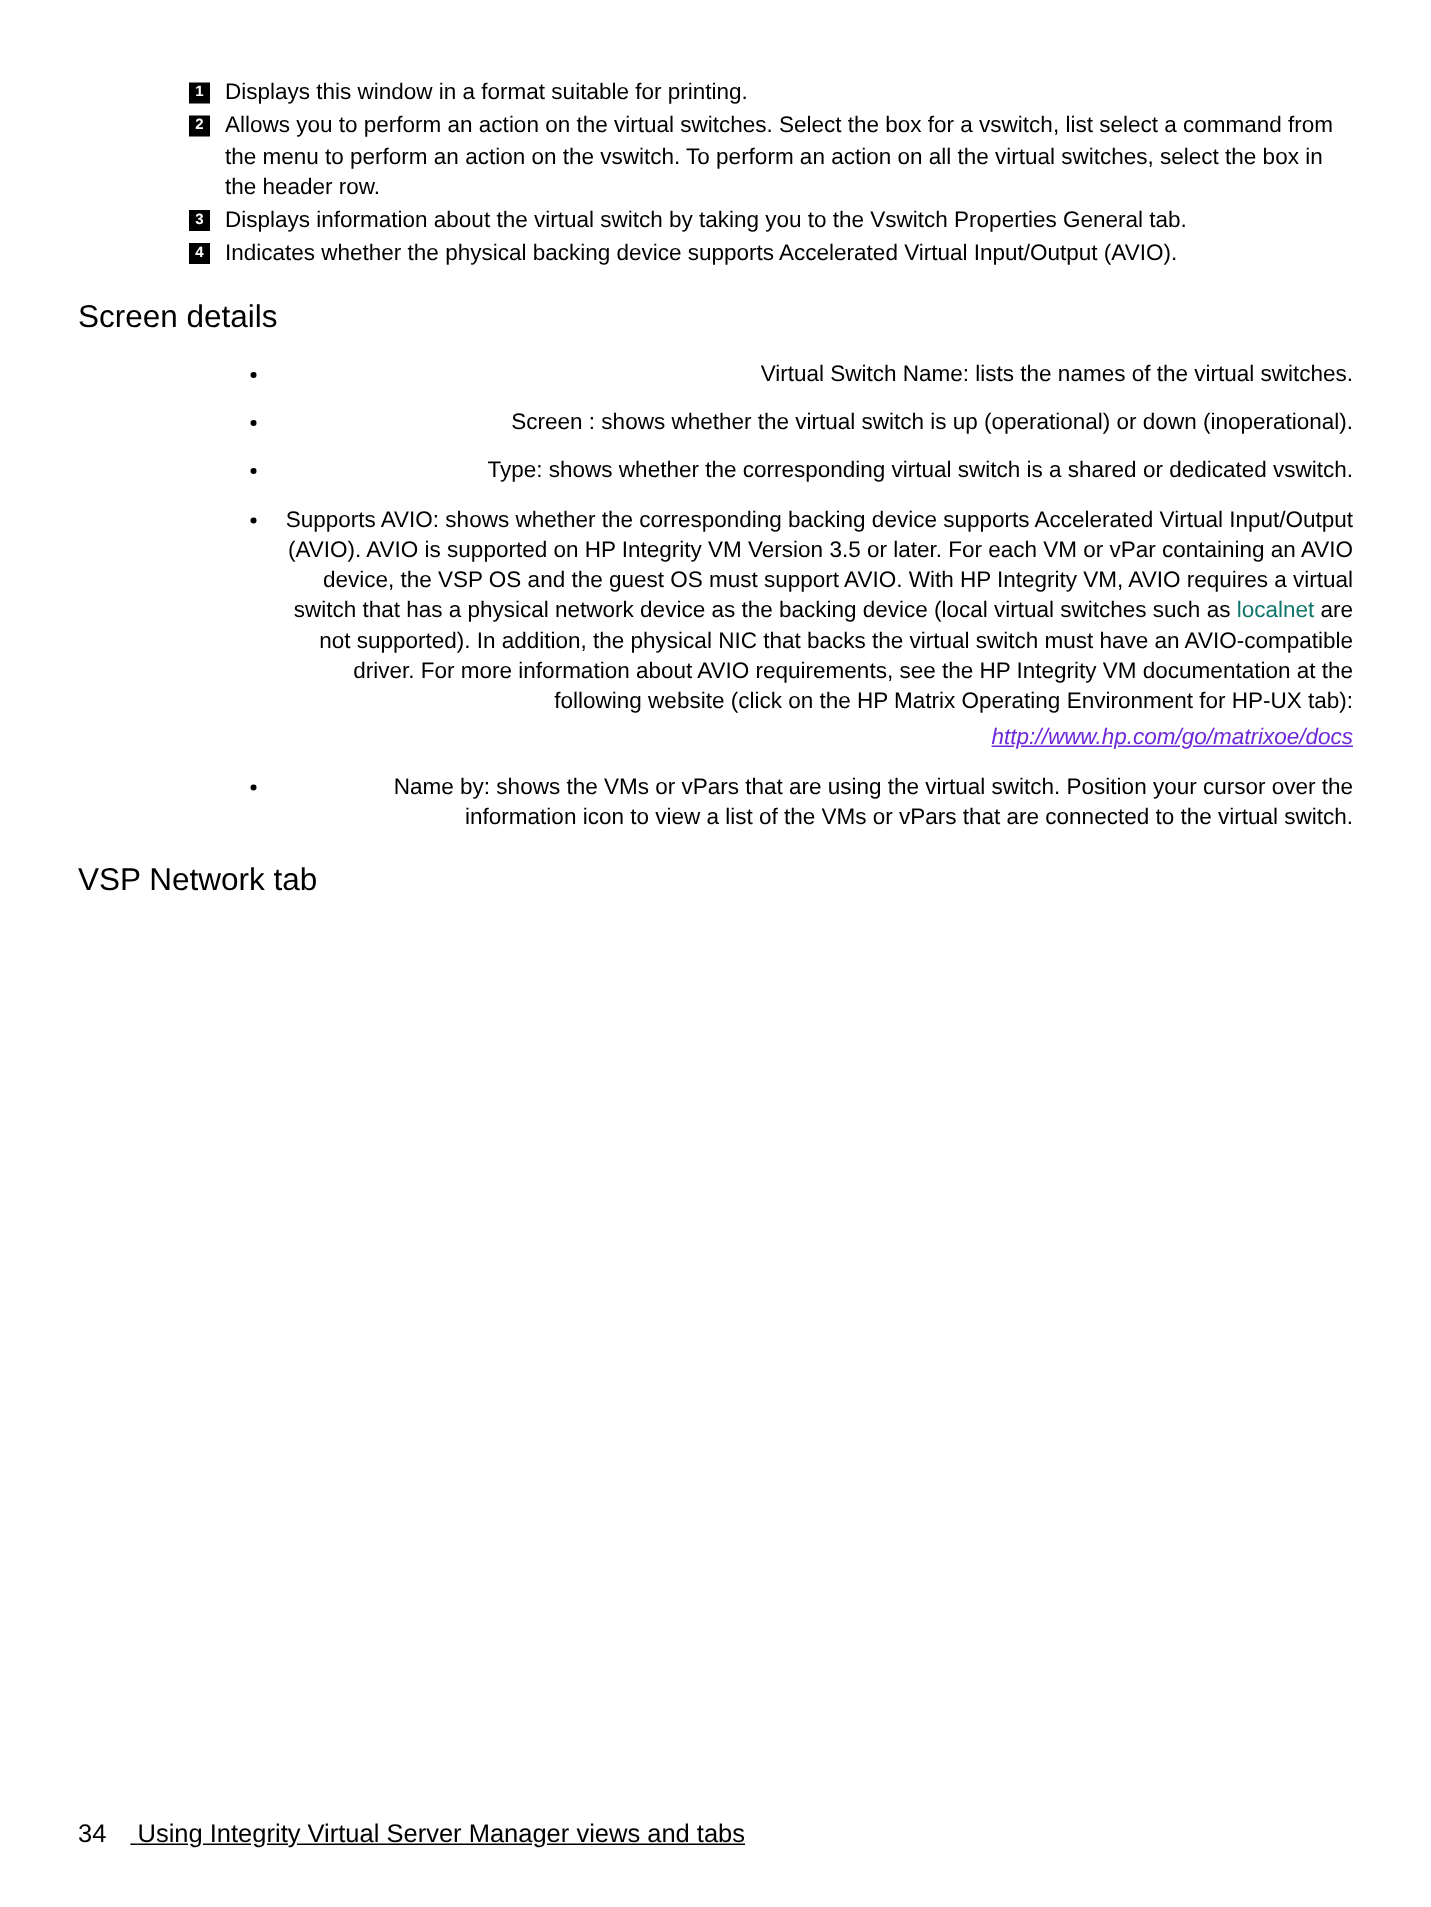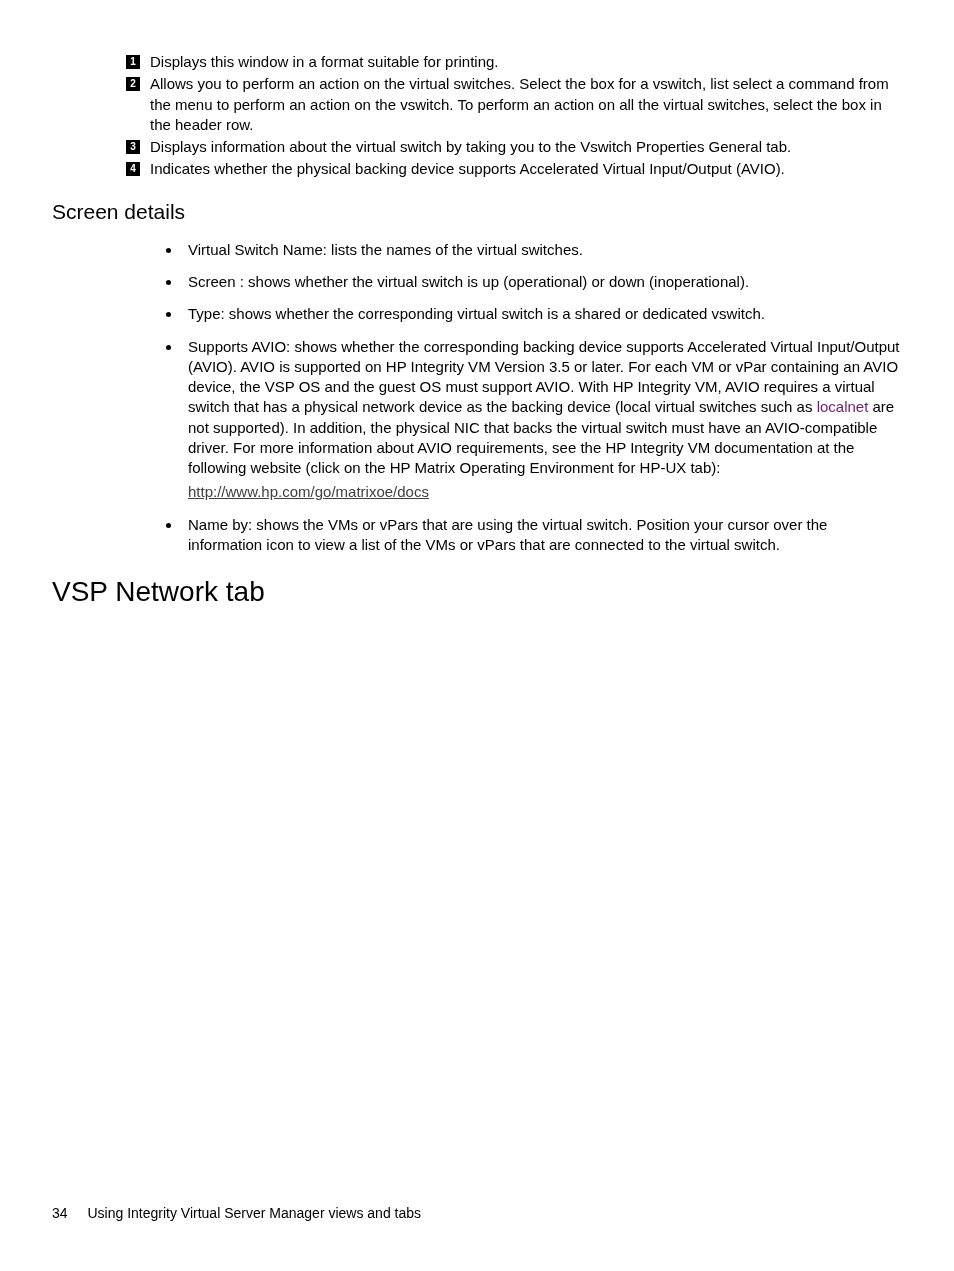--- a/index.html
+++ b/index.html
@@ -47,48 +47,51 @@
   .num-text { flex: 1; }
   .sub-heading {
     font-size: 21px;
     font-weight: 400;
     margin: 12px 0 14px 0;
   }
   ul.bullets {
     list-style: disc;
     margin: 0 0 18px 0;
     padding: 0 0 0 130px;
+    text-align: right;
   }
   ul.bullets > li {
     padding-left: 6px;
     margin-bottom: 12px;
   }
   ul.bullets > li::marker { font-size: 15px; }
   .bullet-body { margin-left: 0; }
   .indent-link {
     display: block;
     text-decoration: underline;
-    color: #404040;
+    color: #6d28d9;
     margin-top: 4px;
+    font-style: italic;
   }
-  .link-blue { color: #701a75; }
+  .link-blue { color: #0f766e; }
   .section-h2 {
-    font-size: 28px;
+    font-size: 21px;
     font-weight: 400;
     margin: 10px 0 8px 0;
   }
   .section-para {
     padding-left: 74px;
     margin: 0;
   }
   .footer {
     position: absolute;
     left: 52px;
-    bottom: 48px;
-    font-size: 14px;
+    bottom: 36px;
+    font-size: 17px;
+    text-decoration: underline;
   }
   .footer-page { display: inline-block; margin-right: 16px; }
   b { font-weight: 400; }
 </style>
 </head>
 <body>
 
 <div class="page">
 
   <div class="num-list" id="num-list">

